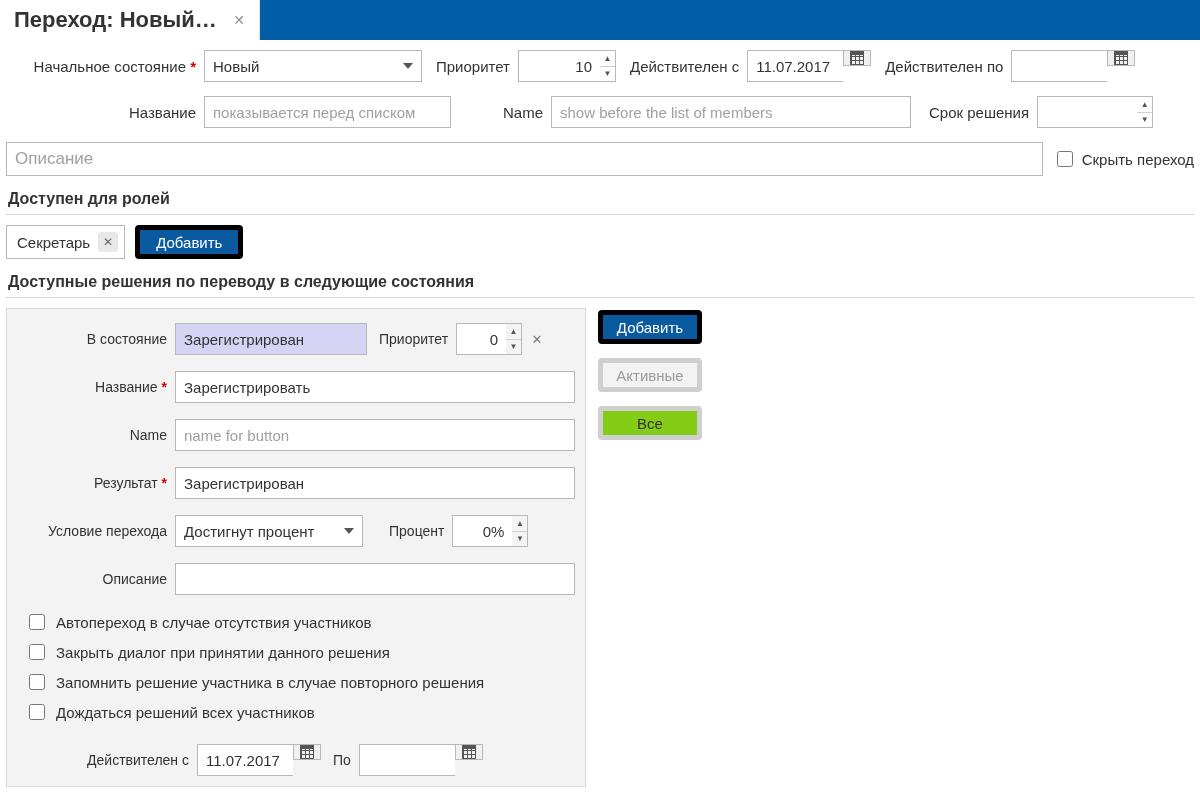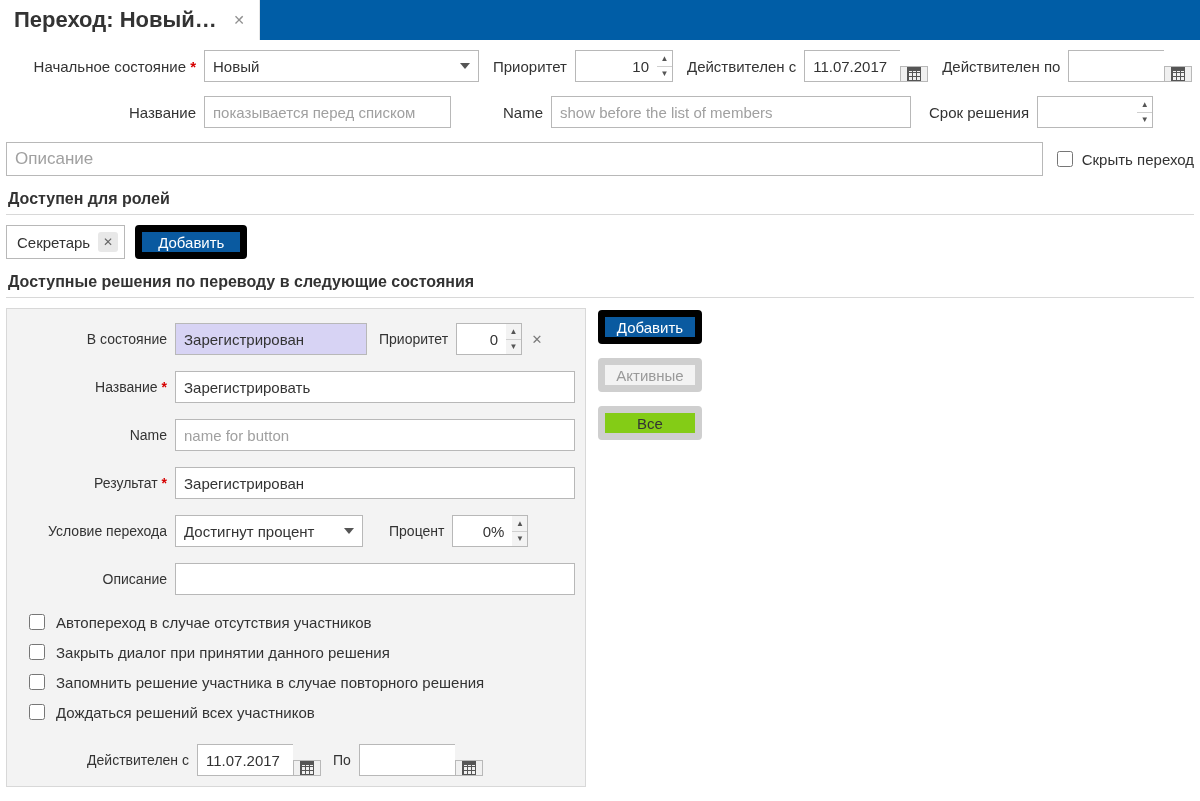--- a/index.html
+++ b/index.html
@@ -99,21 +99,21 @@
     justify-content: center;
     font-size: 8px;
     color: #555;
     cursor: pointer;
     border-bottom: 1px solid #cfcfcf;
   }
   .spinner span:last-child { border-bottom: none; }
 
   .datewrap {
     display: flex;
-    align-items: flex-end;
+    align-items: flex-start;
   }
   .datewrap input { border-right: none; }
   .date-btn {
     width: 28px;
     border: 1px solid #b8b8b8;
     border-left: 1px solid #b8b8b8;
     background: #f0f0f0;
     display: flex;
     align-items: center;
     justify-content: center;
@@ -163,21 +163,21 @@
     background: #e8e8e8;
     width: 20px; height: 20px;
     border-radius: 3px;
     display: flex; align-items: center; justify-content: center;
     font-size: 12px; color: #666; cursor: pointer;
   }
 
   .btn {
     height: 34px;
     padding: 0 16px;
-    border: 7px solid #000000;
+    border: 5px solid #000000;
     border-radius: 4px;
     font-size: 15px;
     cursor: pointer;
     display: inline-flex;
     align-items: center;
     justify-content: center;
   }
   .btn-primary {
     background: #0a5aa0;
     color: #fff;
@@ -247,21 +247,21 @@
     <span class="tab-close">✕</span>
   </div>
 </div>
 
 <div class="form-area">
 
   <div class="row">
     <div class="label" style="width:198px;">
       <span>Начальное состояние</span> <span class="req">*</span>
     </div>
-    <div class="combo" style="width:275px;">
+    <div class="combo" style="width:218px;">
       <span>Новый</span>
       <span class="caret"></span>
     </div>
 
     <div class="label" style="margin-left:14px;">Приоритет</div>
     <div class="numwrap">
       <input type="text" style="width: 82px;" value="10">
       <div class="spinner">
           <span>▲</span>
           <span>▼</span>

